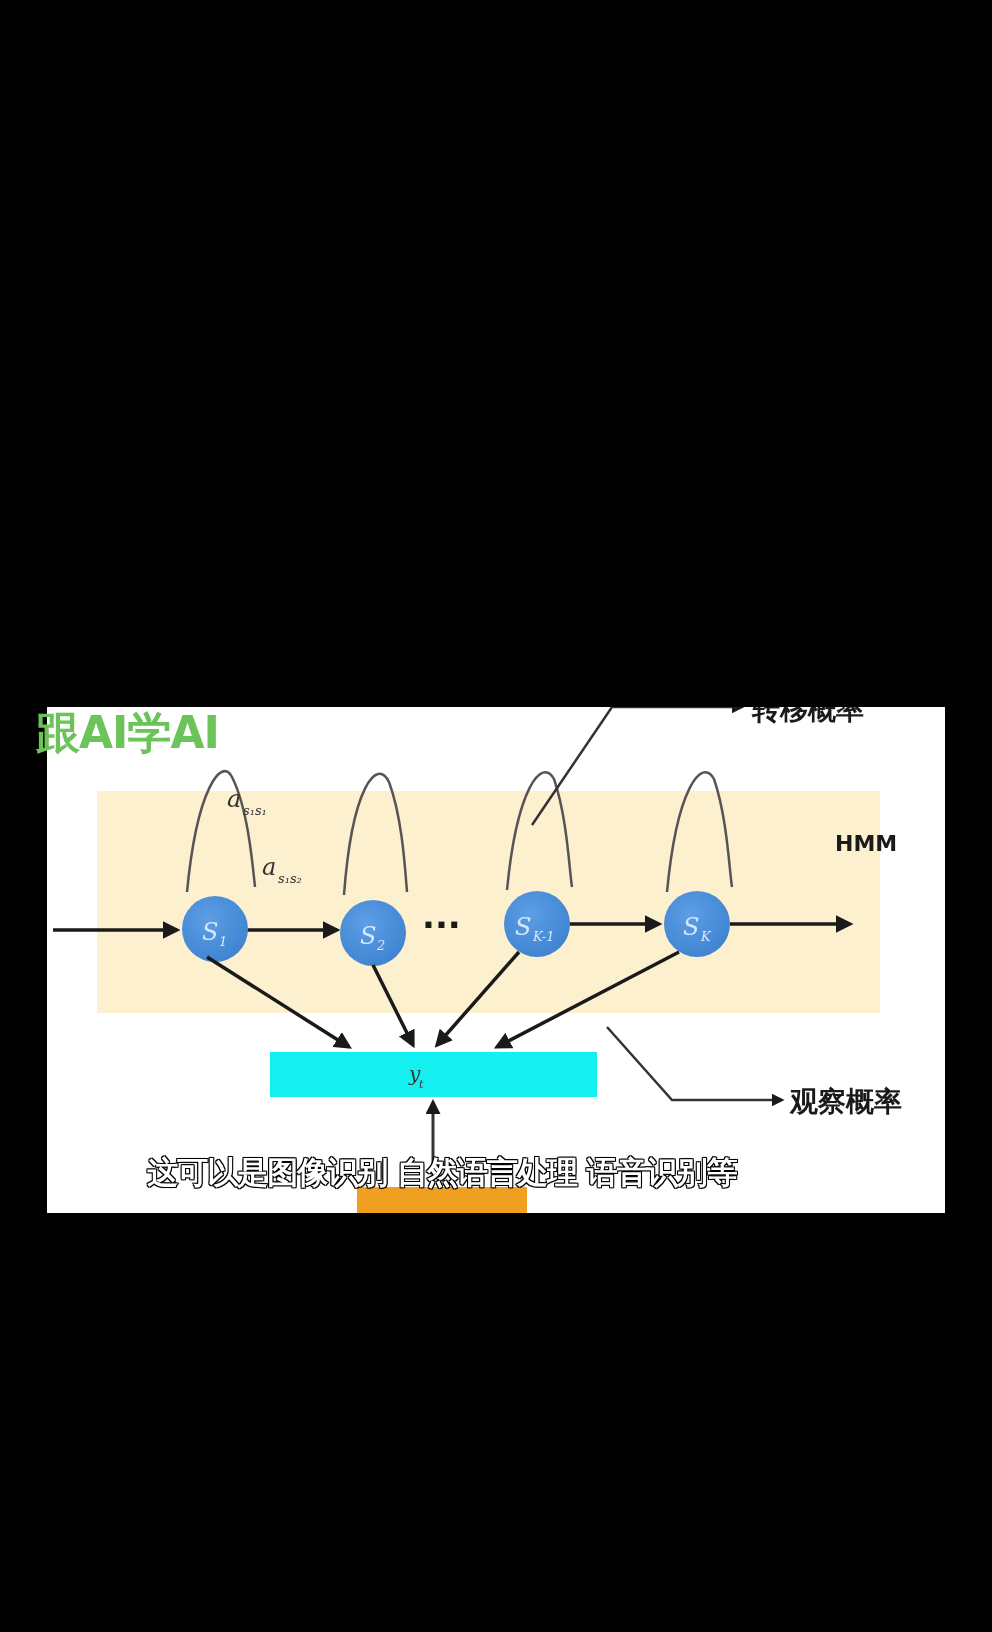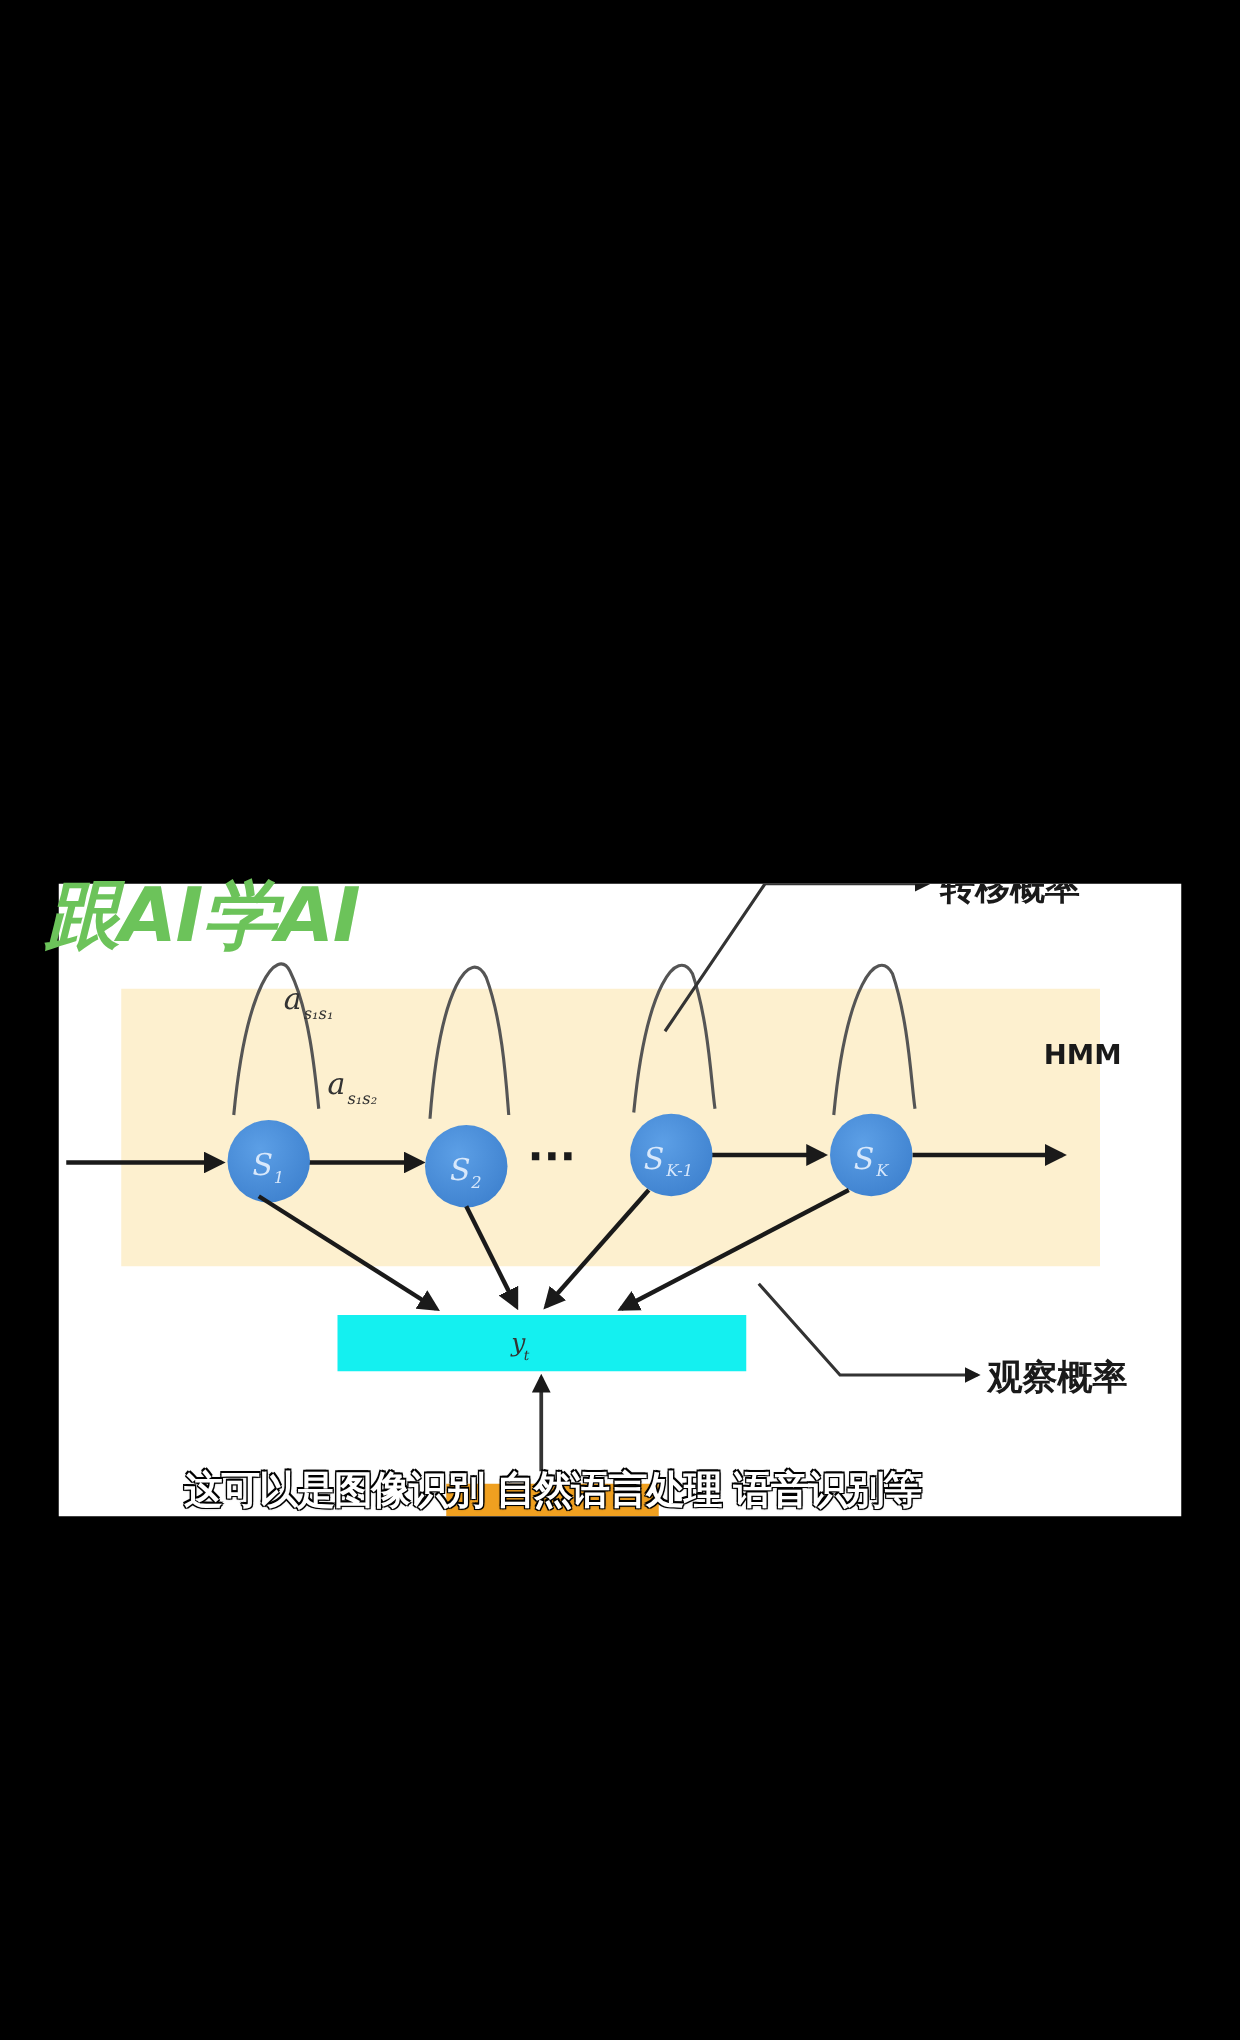--- a/index.html
+++ b/index.html
@@ -16,43 +16,41 @@
       width: 898px; height: 506px;
       background: #ffffff;
       overflow: hidden;
     }
     .frame svg { position: absolute; left: 0; top: 0; }
     .watermark {
       position: absolute;
       left: 36px; top: 700px;
       font-family: "DejaVu Sans", sans-serif;
       font-weight: bold;
-      font-size: 60px;
+      font-size: 44px;
       line-height: 66px;
       color: #6cc35a;
       letter-spacing: -1px;
       white-space: nowrap;
-      font-style: italic;
     }
     .subtitle {
       position: absolute;
       left: 0; width: 884px;
       top: 1152px;
       text-align: center;
       font-family: "DejaVu Sans", sans-serif;
       font-weight: bold;
       font-size: 31px;
       line-height: 40px;
       color: #ffffff;
       letter-spacing: -1px;
       -webkit-text-stroke: 1.2px #111111;
       paint-order: stroke fill;
       text-shadow: 0 0 2px #000, 1px 1px 0 #000, -1px -1px 0 #000, 1px -1px 0 #000, -1px 1px 0 #000;
       white-space: nowrap;
-      margin-top: 20px;
     }
     .lbl {
       font-family: "DejaVu Sans", sans-serif;
       font-weight: bold;
       fill: #1a1a1a;
     }
     .state-lbl {
       font-family: "DejaVu Serif", serif;
       font-style: italic;
       fill: #d8e8fb;

